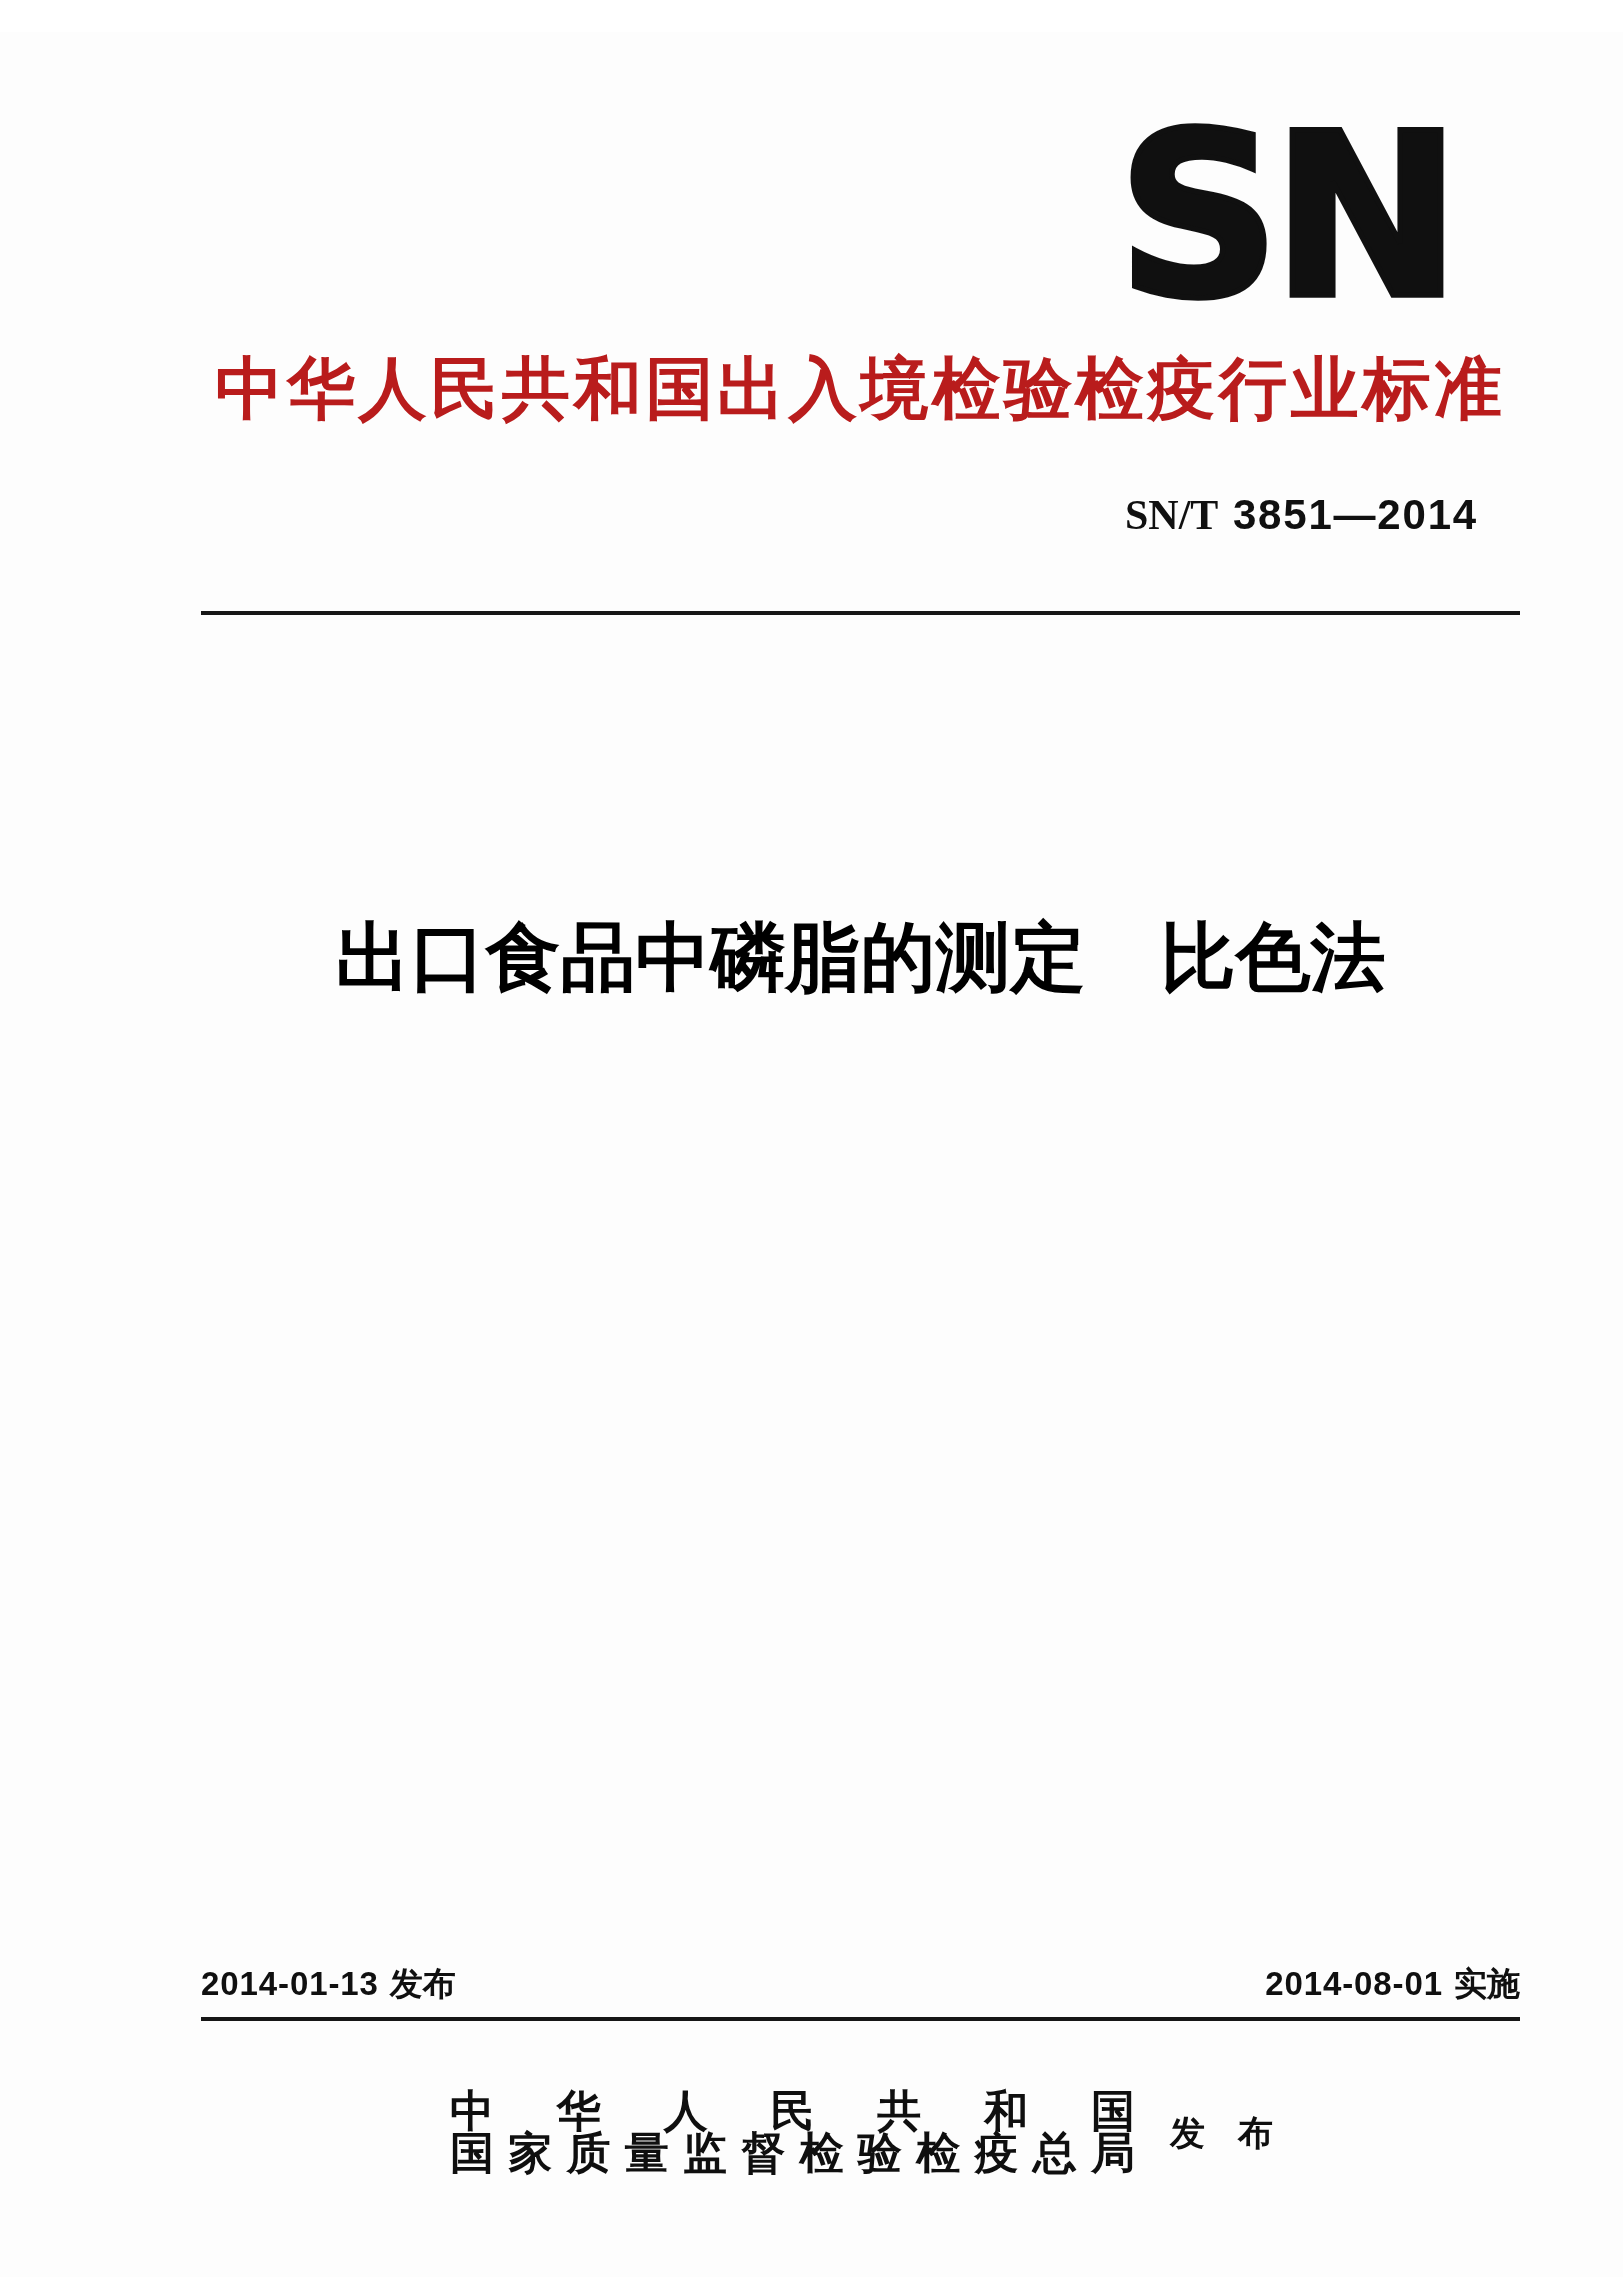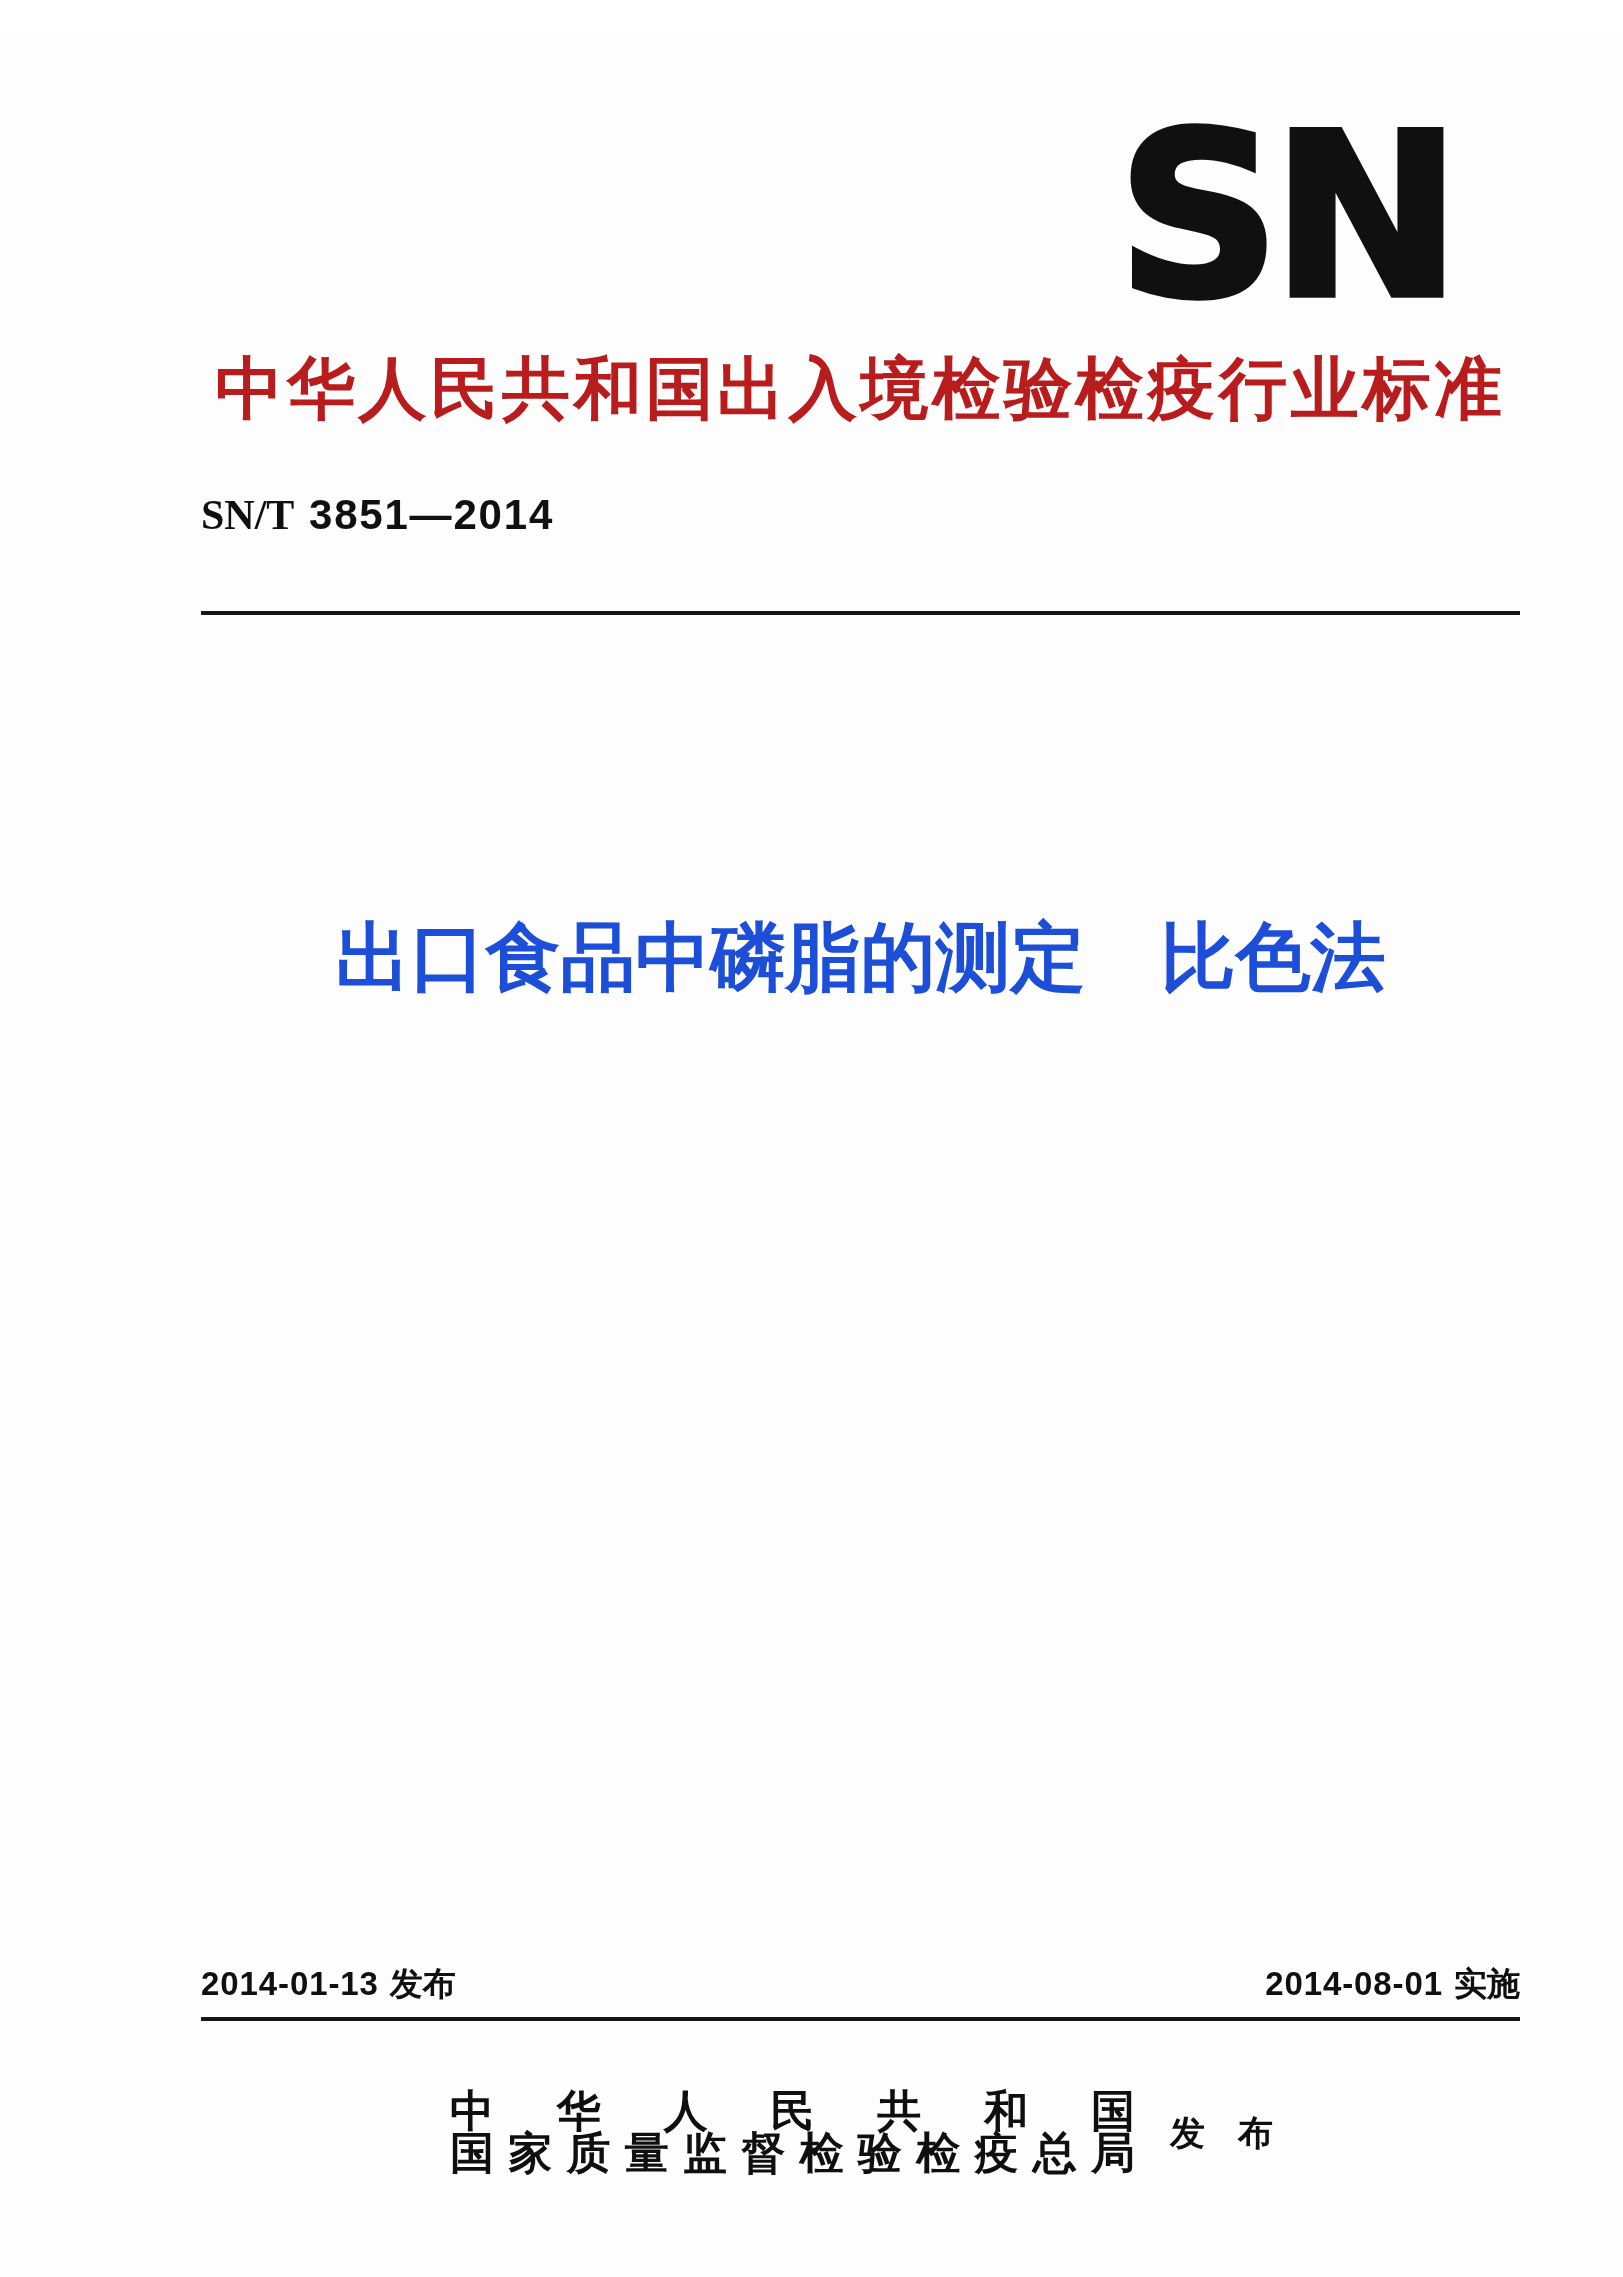--- a/index.html
+++ b/index.html
@@ -37,20 +37,21 @@
     font-weight: bold;
     letter-spacing: 3.7px;
     white-space: nowrap;
     color: #b91c1c;
   }
   .std-code {
     position: absolute;
     top: 462px;
     left: 201px;
     width: 1277px;
+    text-align: right;
     font-size: 42px;
     line-height: 1;
     white-space: nowrap;
     color: #101010;
   }
   .std-code .prefix {
     font-family: "Liberation Serif", serif;
     font-weight: bold;
     margin-right: 14.6px;
   }
@@ -71,21 +72,21 @@
   .title-cn {
     position: absolute;
     top: 886px;
     left: 201px;
     width: 1319px;
     text-align: center;
     font-size: 75px;
     line-height: 1.05;
     font-weight: bold;
     white-space: nowrap;
-    color: #1d4ed8;
+    color: #000000;
   }
   .title-en {
     position: absolute;
     top: 1025px;
     left: 201px;
     width: 1319px;
     text-align: center;
     font-family: "Liberation Serif", serif;
     font-weight: bold;
     font-size: 37px;

